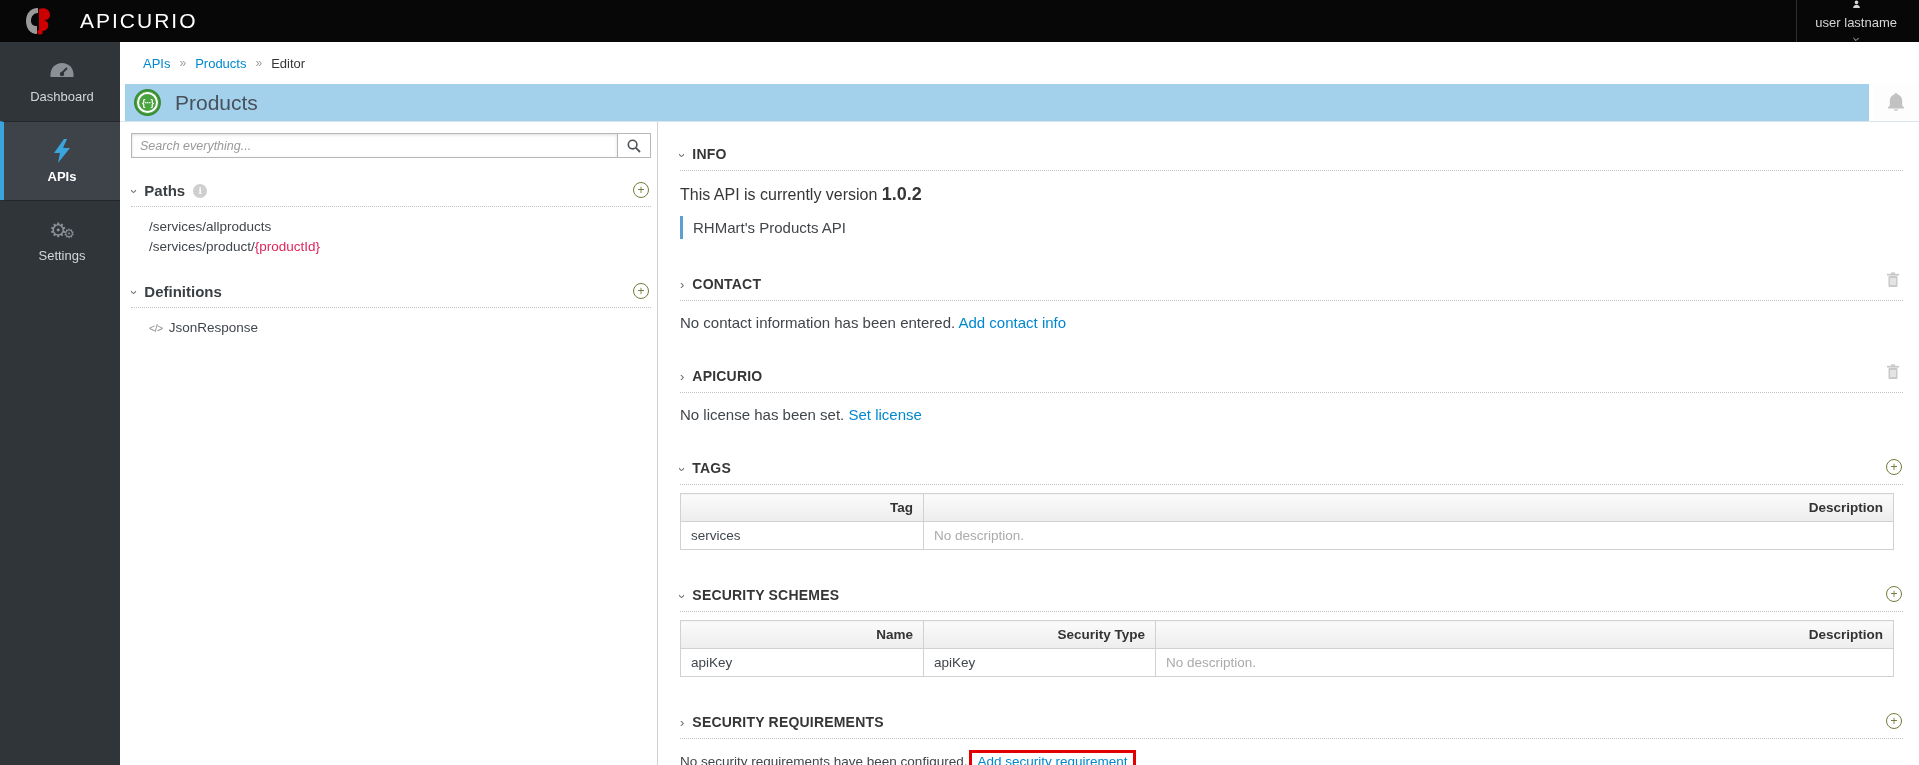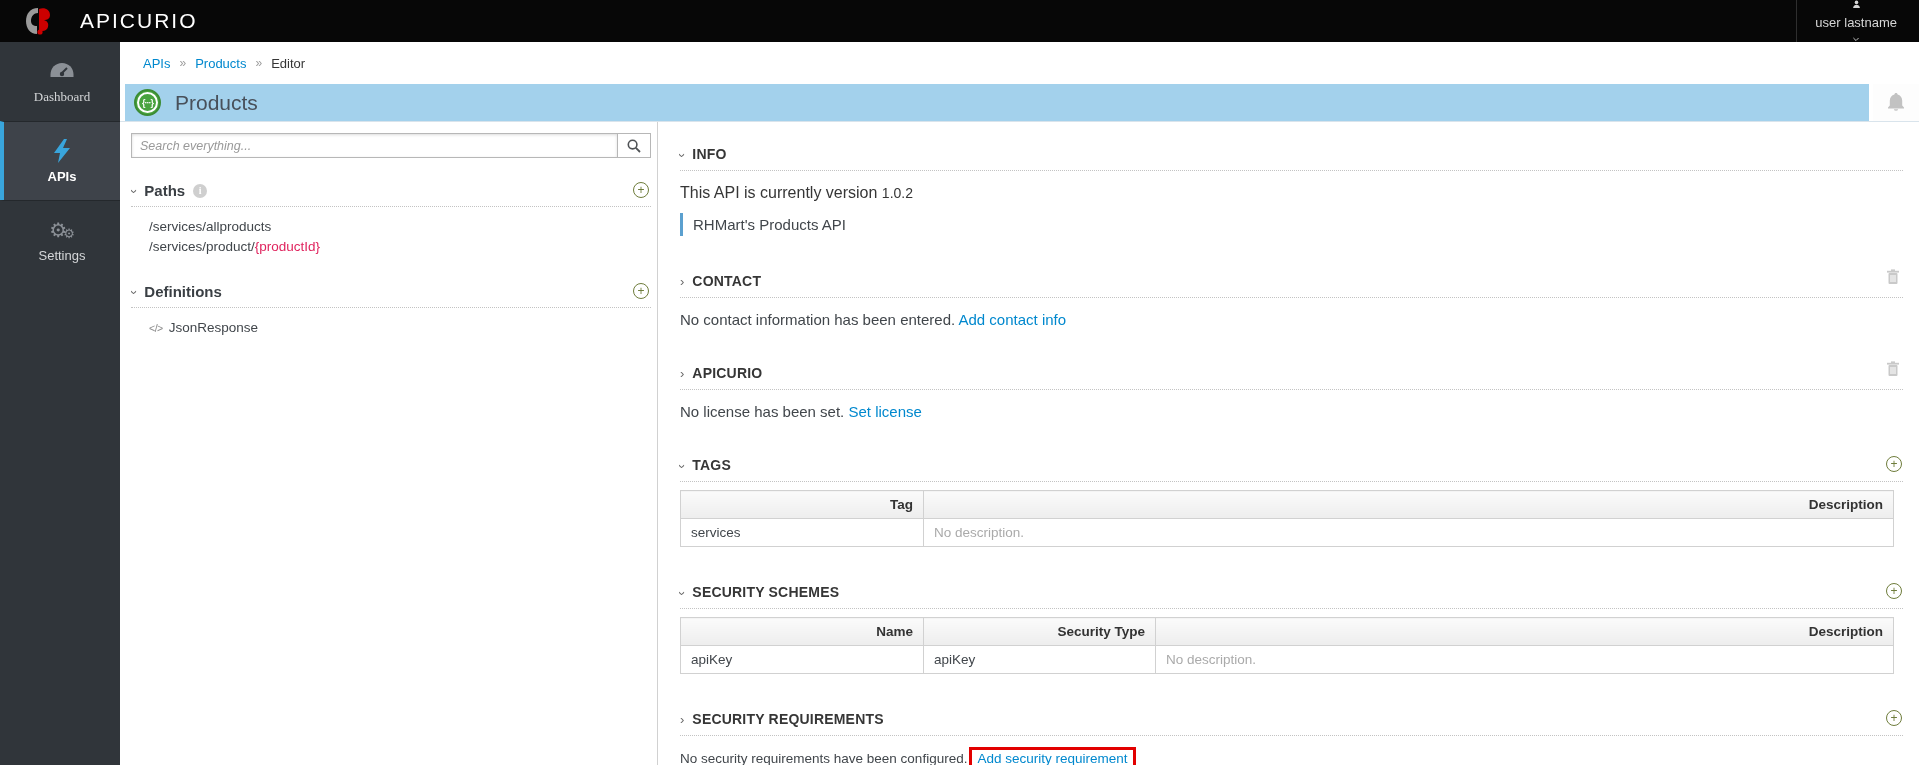--- a/index.html
+++ b/index.html
@@ -12,21 +12,21 @@
   .brand { display:flex; align-items:center; gap:22px; padding-left:24px; }
   .brand-word { color:#fff; font-size:21px; letter-spacing:2px; font-weight:400; }
   .usermenu { height:42px; display:flex; align-items:center; gap:7px; padding:0 22px 0 18px;
               border-left:1px solid #2e2e2e; color:#d6d6d6; font-size:13px; cursor:pointer;flex-direction:column; }
 
   
   .vnav { position:absolute; left:0; top:42px; width:120px; height:723px; background:#30353a; }
   .vnav-item { height:79px; display:flex; flex-direction:column; align-items:center; justify-content:center;
                gap:6px; color:#d4d6d8; font-size:13px; border-top:1px solid #24282c;
                border-left:4px solid transparent; cursor:pointer; }
-  .vnav-item:first-child { border-top:none;font-family:Liberation Serif, serif; }
+  .vnav-item:first-child { border-top:none; }
   .vnav-item .nav-ic { height:24px; display:flex; align-items:center; justify-content:center; color:#8b9096; }
   .vnav-item.active { background:#3e434a; border-left-color:#39a5dc; font-weight:bold; color:#fff; }
 
   
   .content { position:absolute; left:120px; top:42px; width:1799px; height:723px; background:#fff; }
   .breadcrumb { height:42px; display:flex; align-items:center; padding-left:23px; font-size:13px; gap:9px; }
   .breadcrumb a { color:#0088ce; text-decoration:none; cursor:pointer; }
   .crumb-sep { color:#9d9d9d; font-size:12px; }
   .crumb-current { color:#363636; }
 
@@ -75,21 +75,21 @@
   .d-section { margin-bottom:37px; }
   .d-header { position:relative; display:flex; align-items:center; gap:8px; }
   .d-title { font-size:14px; font-weight:bold; color:#363636; letter-spacing:0.2px; }
   .d-dotted { border-bottom:1px dotted #c3c3c3; margin-top:8px; }
   .d-body { margin-top:13px; font-size:15px; color:#41464b; }
   .trash-btn { position:absolute; right:3px; top:-4px; cursor:pointer; }
   .d-plus { position:absolute; right:1px; top:-1px; width:16px; height:16px; border-radius:50%;
             border:1.5px solid #6f7d3c; color:#6f7d3c; display:flex; align-items:center; justify-content:center;
             font-size:12px; line-height:1; cursor:pointer; }
   .version-line { font-size:16px; color:#363636; }
-  .version-num { font-size:14px; }
+  .version-num { font-size:18px;font-weight:bold; }
   .desc-quote { margin-top:11px; border-left:3px solid #5ba0cf; padding:3px 0 3px 10px;
                 color:#41464b; font-size:15px; }
   a.inline-link { color:#0088ce; text-decoration:none; cursor:pointer; }
   .empty-text { color:#41464b; }
 
   table.d-table { border-collapse:collapse; width:1214px; margin-top:8px; table-layout:fixed;
                   font-size:13.5px; }
   .d-table th { background:linear-gradient(#fbfbfb,#ededed); border:1px solid #d1d1d1;
                 text-align:right; font-weight:700; color:#333; padding:6px 10px; height:28px; }
   .d-table td { border:1px solid #d1d1d1; padding:6px 10px; height:27px; color:#41464b; background:#fff; }

